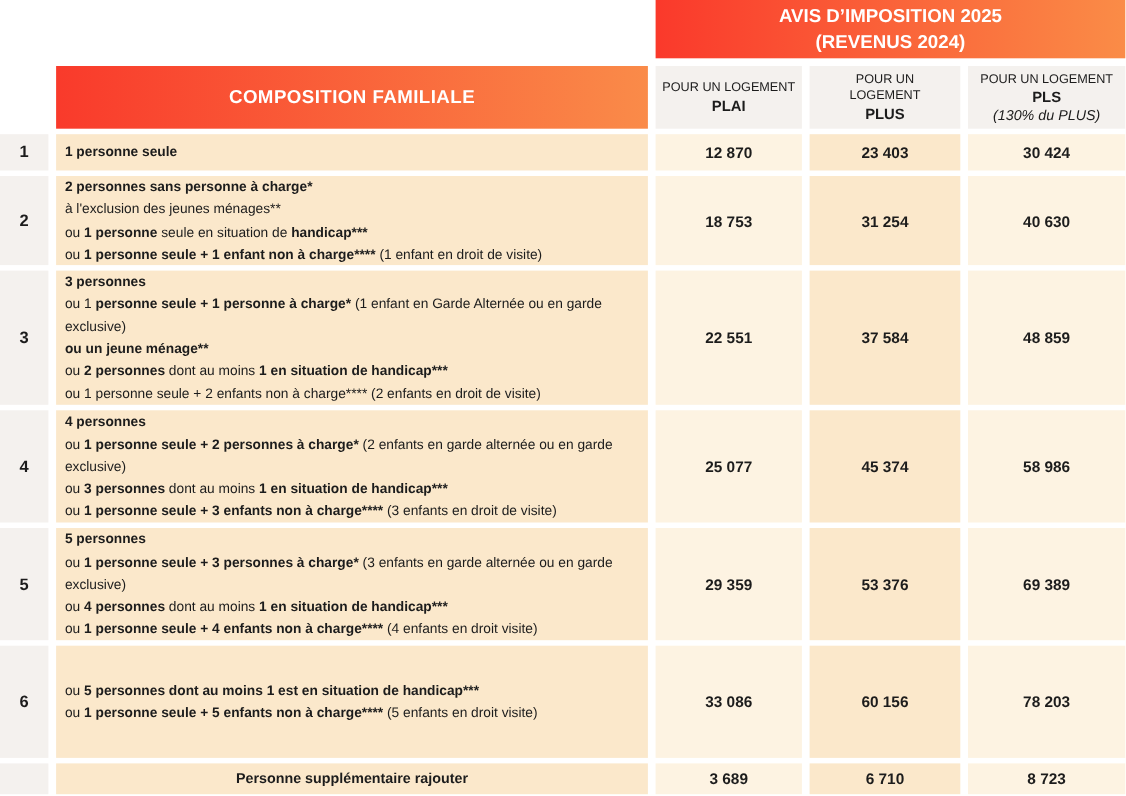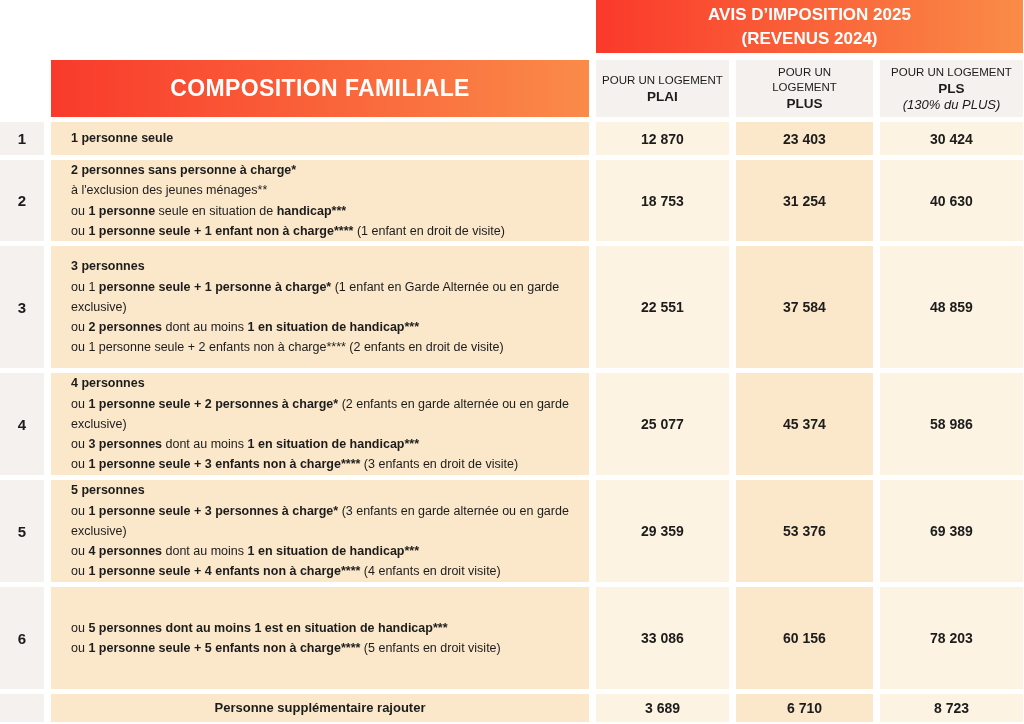--- a/index.html
+++ b/index.html
@@ -32,21 +32,21 @@
     grid-template-rows:57px 33px 81px 122px 102px 102px 102px 28px;
     column-gap:7px;row-gap:5px;
   }
 
   .cell{min-width:0;min-height:0;}
 
   .empty-cell{background:#fff;}
 
   .comp-banner{
     background:linear-gradient(90deg,var(--comp-start),var(--comp-end));
-    color:#fff;font-weight:bold;font-size:23px;letter-spacing:.4px;
+    color:#fff;font-weight:bold;font-size:17px;letter-spacing:.4px;
     display:flex;align-items:center;justify-content:center;text-align:center;
   }
 
   .col-header{
     background:var(--gray);
     display:flex;flex-direction:column;justify-content:center;align-items:center;
     text-align:center;font-size:11.5px;line-height:15px;padding:2px 2px;
   }
   .col-label span{display:block;}
   .col-code{font-weight:bold;font-size:13.5px;line-height:17px;}
@@ -54,21 +54,21 @@
   .col-note:empty{display:none;}
 
   .num-cell{
     background:var(--gray);
     display:flex;align-items:center;justify-content:center;
     font-weight:bold;font-size:15px;
   }
 
   .desc-cell{
     background:var(--cream);
-    padding:0 20px;
+    padding:0 8px;
     display:flex;flex-direction:column;justify-content:center;
     font-size:12.5px;line-height:20.3px;
     overflow:hidden;
   }
   .desc-cell .line{min-height:0;}
   .desc-cell b{font-weight:bold;}
 
   .val-cell{
     background:var(--light);
     display:flex;align-items:center;justify-content:center;
@@ -124,20 +124,21 @@
     <div style="display:contents"><div style="display: contents;"><div class="cell num-cell">1</div><div class="cell desc-cell">
             <div class="line"><b>1 personne seule</b></div>
           </div><div class="cell val-cell">12 870</div><div class="cell val-cell mid">23 403</div><div class="cell val-cell">30 424</div></div><div style="display: contents;"><div class="cell num-cell">2</div><div class="cell desc-cell">
             <div class="line"><b>2 personnes sans personne à charge*</b></div>
             <div class="line"><span>à l'exclusion des jeunes ménages**</span></div>
             <div class="line"><span>ou </span><b>1 personne</b><span> seule en situation de </span><b>handicap***</b></div>
             <div class="line"><span>ou </span><b>1 personne seule + 1 enfant non à charge****</b><span> (1 enfant en droit de visite)</span></div>
           </div><div class="cell val-cell">18 753</div><div class="cell val-cell mid">31 254</div><div class="cell val-cell">40 630</div></div><div style="display: contents;"><div class="cell num-cell">3</div><div class="cell desc-cell">
             <div class="line"><b>3 personnes</b></div>
             <div class="line"><span>ou 1 </span><b>personne seule + 1 personne à charge*</b><span> (1 enfant en Garde Alternée ou en garde exclusive)</span></div>
+            <div class="line"><b>ou un jeune ménage**</b></div>
             <div class="line"><span>ou </span><b>2 personnes</b><span> dont au moins </span><b>1 en situation de handicap***</b></div>
             <div class="line"><span>ou 1 personne seule + 2 enfants non à charge**** (2 enfants en droit de visite)</span></div>
           </div><div class="cell val-cell">22 551</div><div class="cell val-cell mid">37 584</div><div class="cell val-cell">48 859</div></div><div style="display: contents;"><div class="cell num-cell">4</div><div class="cell desc-cell">
             <div class="line"><b>4 personnes</b></div>
             <div class="line"><span>ou </span><b>1 personne seule + 2 personnes à charge*</b><span> (2 enfants en garde alternée ou en garde exclusive)</span></div>
             <div class="line"><span>ou </span><b>3 personnes</b><span> dont au moins </span><b>1 en situation de handicap***</b></div>
             <div class="line"><span>ou </span><b>1 personne seule + 3 enfants non à charge****</b><span> (3 enfants en droit de visite)</span></div>
           </div><div class="cell val-cell">25 077</div><div class="cell val-cell mid">45 374</div><div class="cell val-cell">58 986</div></div><div style="display: contents;"><div class="cell num-cell">5</div><div class="cell desc-cell">
             <div class="line"><b>5 personnes</b></div>
             <div class="line"><span>ou </span><b>1 personne seule + 3 personnes à charge*</b><span> (3 enfants en garde alternée ou en garde exclusive)</span></div>

